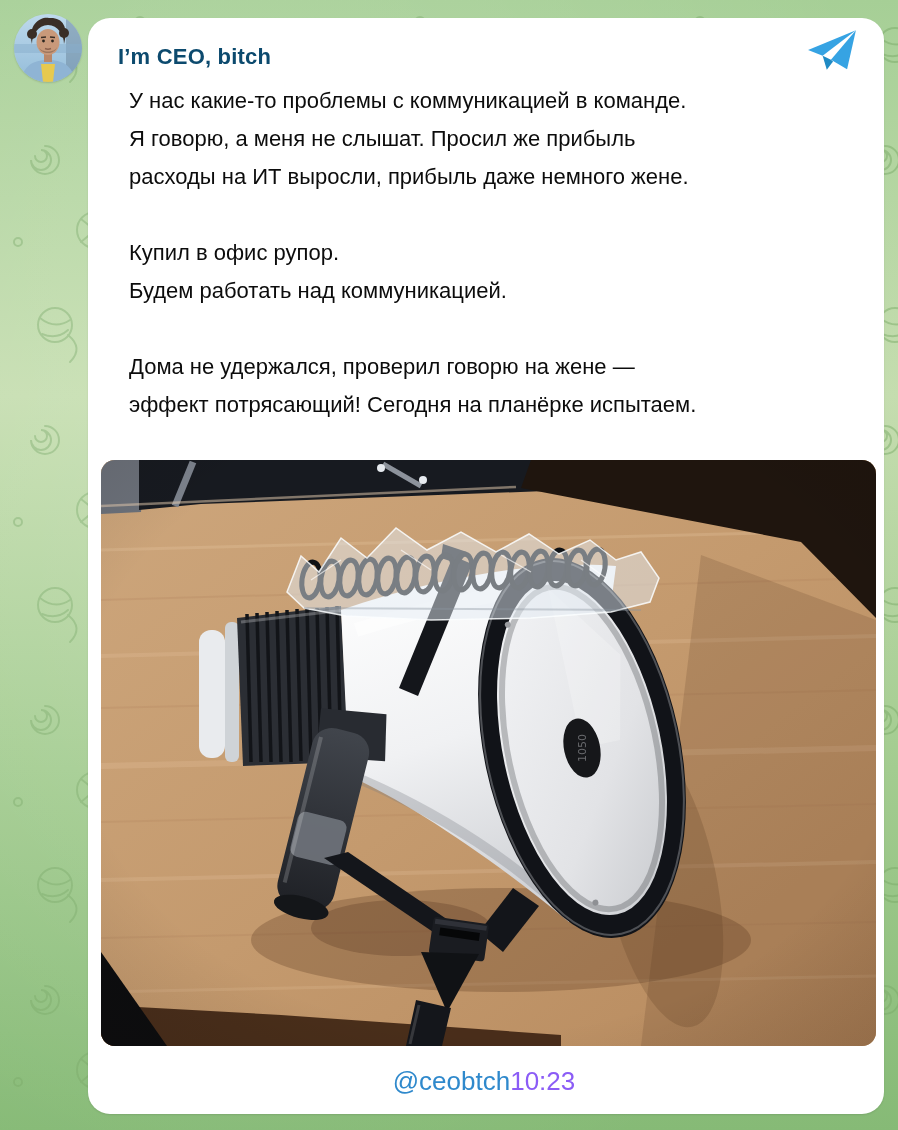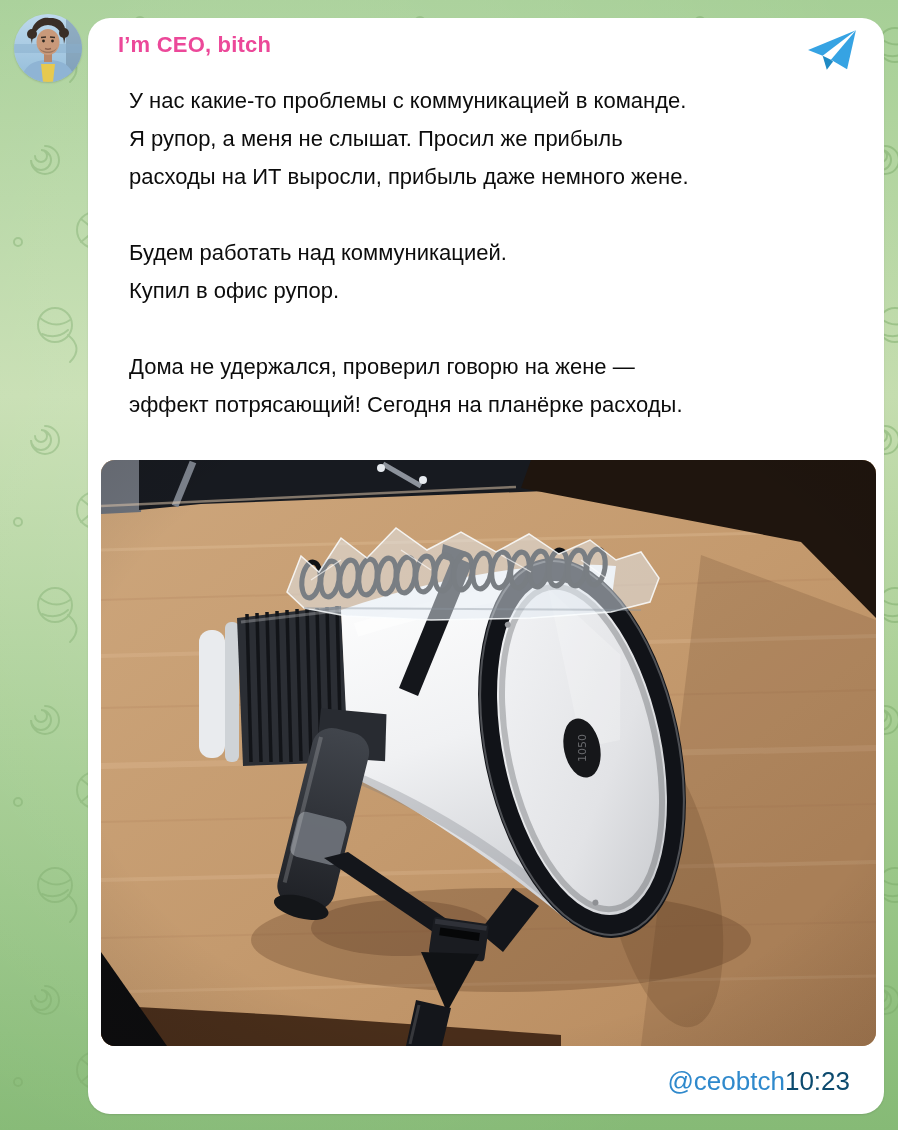--- a/index.html
+++ b/index.html
@@ -3,33 +3,33 @@
 <meta charset="utf-8">
 <style>
   html,body{margin:0;padding:0;background:#9ccb8c;}
   .screen{position:relative;width:898px;height:1130px;overflow:hidden;
           font-family:"Liberation Sans",sans-serif;}
   .bg-svg{position:absolute;left:0;top:0;width:898px;height:1130px;}
   .avatar{position:absolute;left:14px;top:14px;width:68px;height:68px;border-radius:50%;
           overflow:hidden;box-shadow:0 1px 2px rgba(0,0,0,.15);}
   .bubble{position:absolute;left:88px;top:18px;width:796px;height:1096px;background:#ffffff;
           border-radius:22px;box-shadow:0 1px 2px rgba(0,0,0,.10);}
-  .channel-title{position:absolute;left:30px;top:14px;font-size:22px;font-weight:bold;
-          color:#ec4899;letter-spacing:.2px;cursor:pointer;}
+  .channel-title{position:absolute;left:30px;top:26px;font-size:22px;font-weight:bold;
+          color:#0c4a6e;letter-spacing:.2px;cursor:pointer;}
   .plane{position:absolute;top:10px;right:26px;width:52px;height:46px;cursor:pointer;}
   .msg{position:absolute;left:41px;top:64px;width:748px;color:#0c0c0c;font-size:22px;
           line-height:38px;}
   .msg-line{height:38px;white-space:nowrap;}
   .photo{position:absolute;left:13px;top:442px;width:775px;height:586px;border-radius:14px;
           overflow:hidden;cursor:pointer;background:#c49a6e;}
   .photo svg{display:block;}
   .footer{position:absolute;left:30px;right:34px;top:1048px;display:flex;
-          justify-content:flex-end;align-items:baseline;font-size:26px;}
+          justify-content:center;align-items:baseline;font-size:26px;}
   .username{color:#2f89cc;cursor:pointer;}
-  .time{color:#0c4a6e;}
+  .time{color:#8b5cf6;}
 </style>
 </head>
 <body>
 
 <div class="screen">
 
   <svg class="bg-svg" viewBox="0 0 898 1130">
     <defs>
       <linearGradient id="bgg" x1="0" y1="0" x2="0" y2="1">
         <stop offset="0" stop-color="#a6cf96"></stop>
@@ -101,28 +101,28 @@
     <div class="channel-title">I’m CEO, bitch</div>
 
     <svg class="plane" viewBox="0 0 50 44">
       <path d="M48 2 L2 21 L16 26.5 Z" fill="#36a3e3"></path>
       <path d="M48 2 L24 30.5 L39.5 39.5 Z" fill="#36a3e3"></path>
       <path d="M16 26.5 L20 40 L26 32 L24 30.5 Z" fill="#1f8ac4"></path>
     </svg>
 
     <div class="msg">
       <div class="msg-line">У нас какие-то проблемы с коммуникацией в команде.</div>
-      <div class="msg-line">Я рупор, а меня не слышат. Просил же прибыль</div>
+      <div class="msg-line">Я говорю, а меня не слышат. Просил же прибыль</div>
       <div class="msg-line">расходы на ИТ выросли, прибыль даже немного жене.</div>
       <div class="msg-line"></div>
+      <div class="msg-line">Купил в офис рупор.</div>
       <div class="msg-line">Будем работать над коммуникацией.</div>
-      <div class="msg-line">Купил в офис рупор.</div>
       <div class="msg-line"></div>
       <div class="msg-line">Дома не удержался, проверил говорю на жене —</div>
-      <div class="msg-line">эффект потрясающий! Сегодня на планёрке расходы.</div>
+      <div class="msg-line">эффект потрясающий! Сегодня на планёрке испытаем.</div>
     </div>
 
     <div class="photo" aria-label="Белый мегафон с чёрной ручкой и ремнём лежит на деревянном столе">
       <svg width="775" height="586" viewBox="0 0 775 586">
         <defs>
           <linearGradient id="wg" x1="0" y1="0" x2="1" y2="1">
             <stop offset="0" stop-color="#cda67c"></stop>
             <stop offset="0.5" stop-color="#c49a6e"></stop>
             <stop offset="1" stop-color="#b78a5e"></stop>
           </linearGradient>

